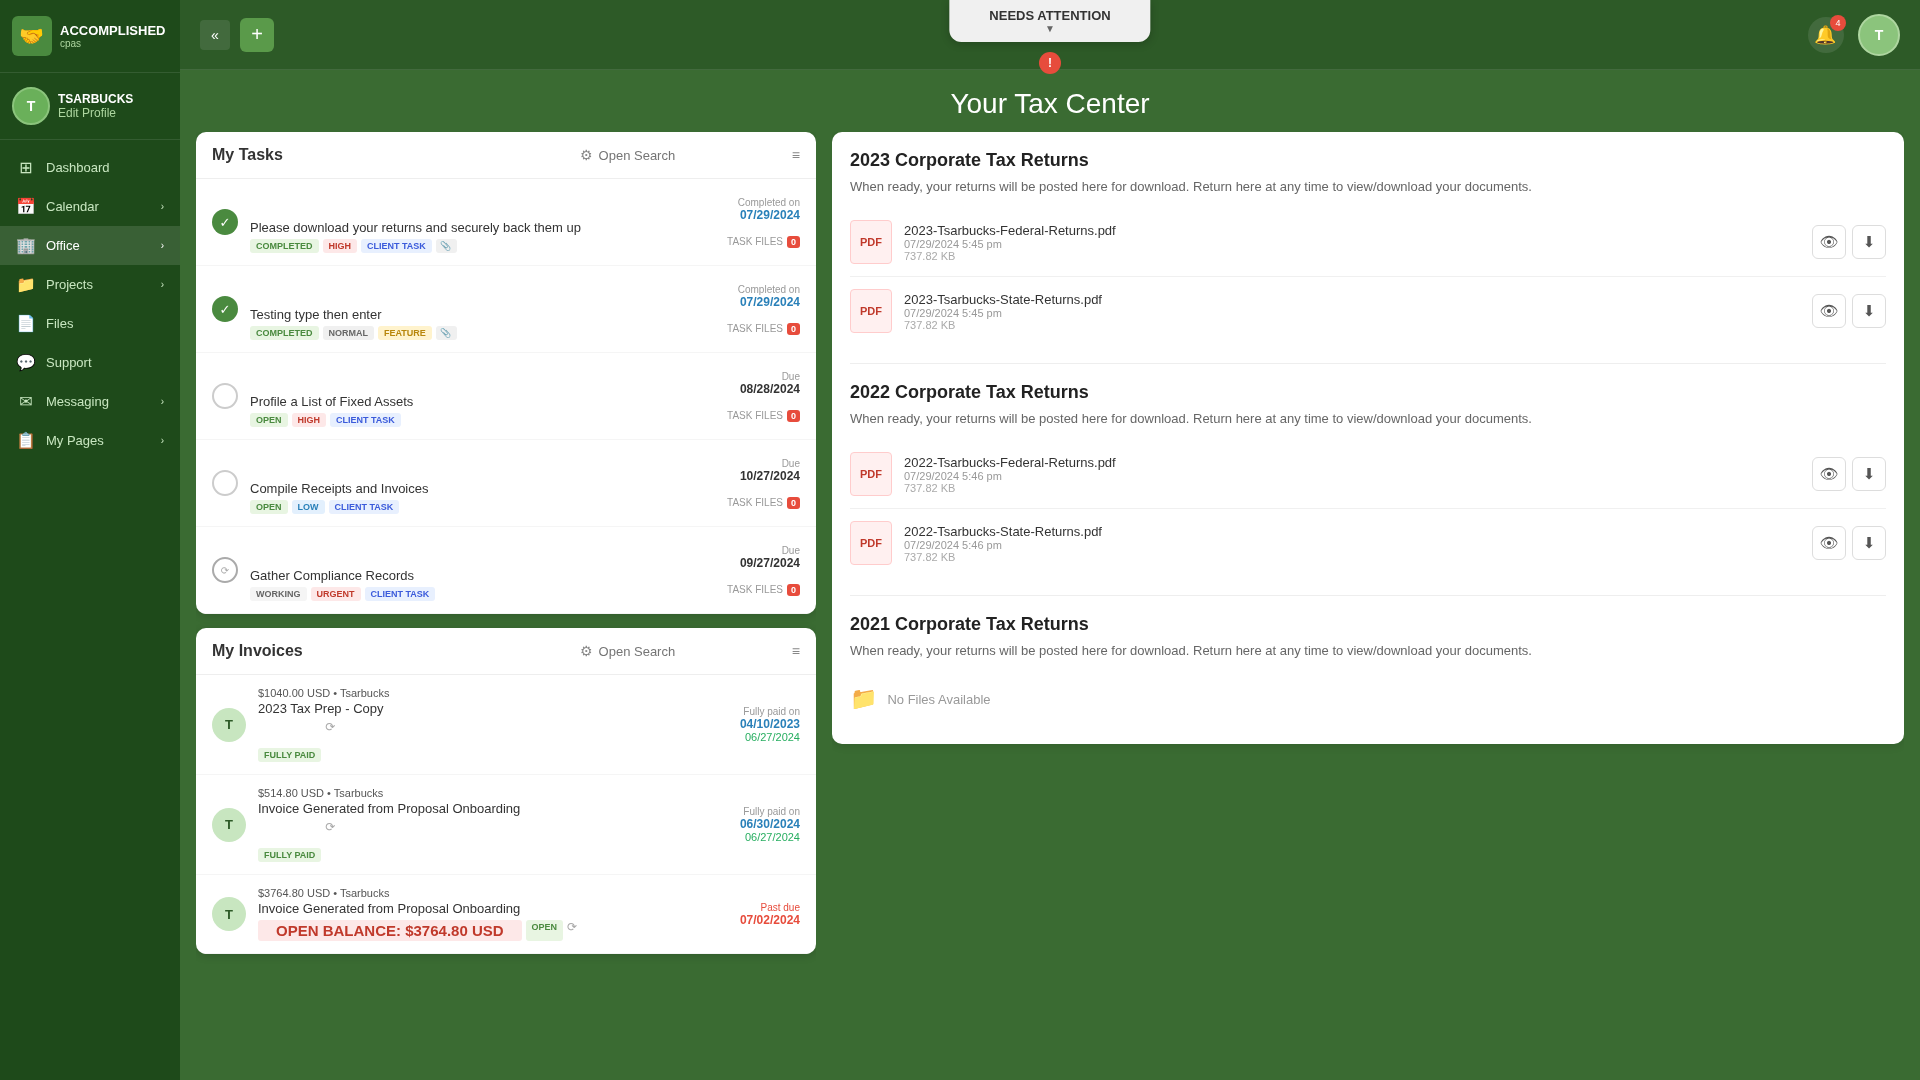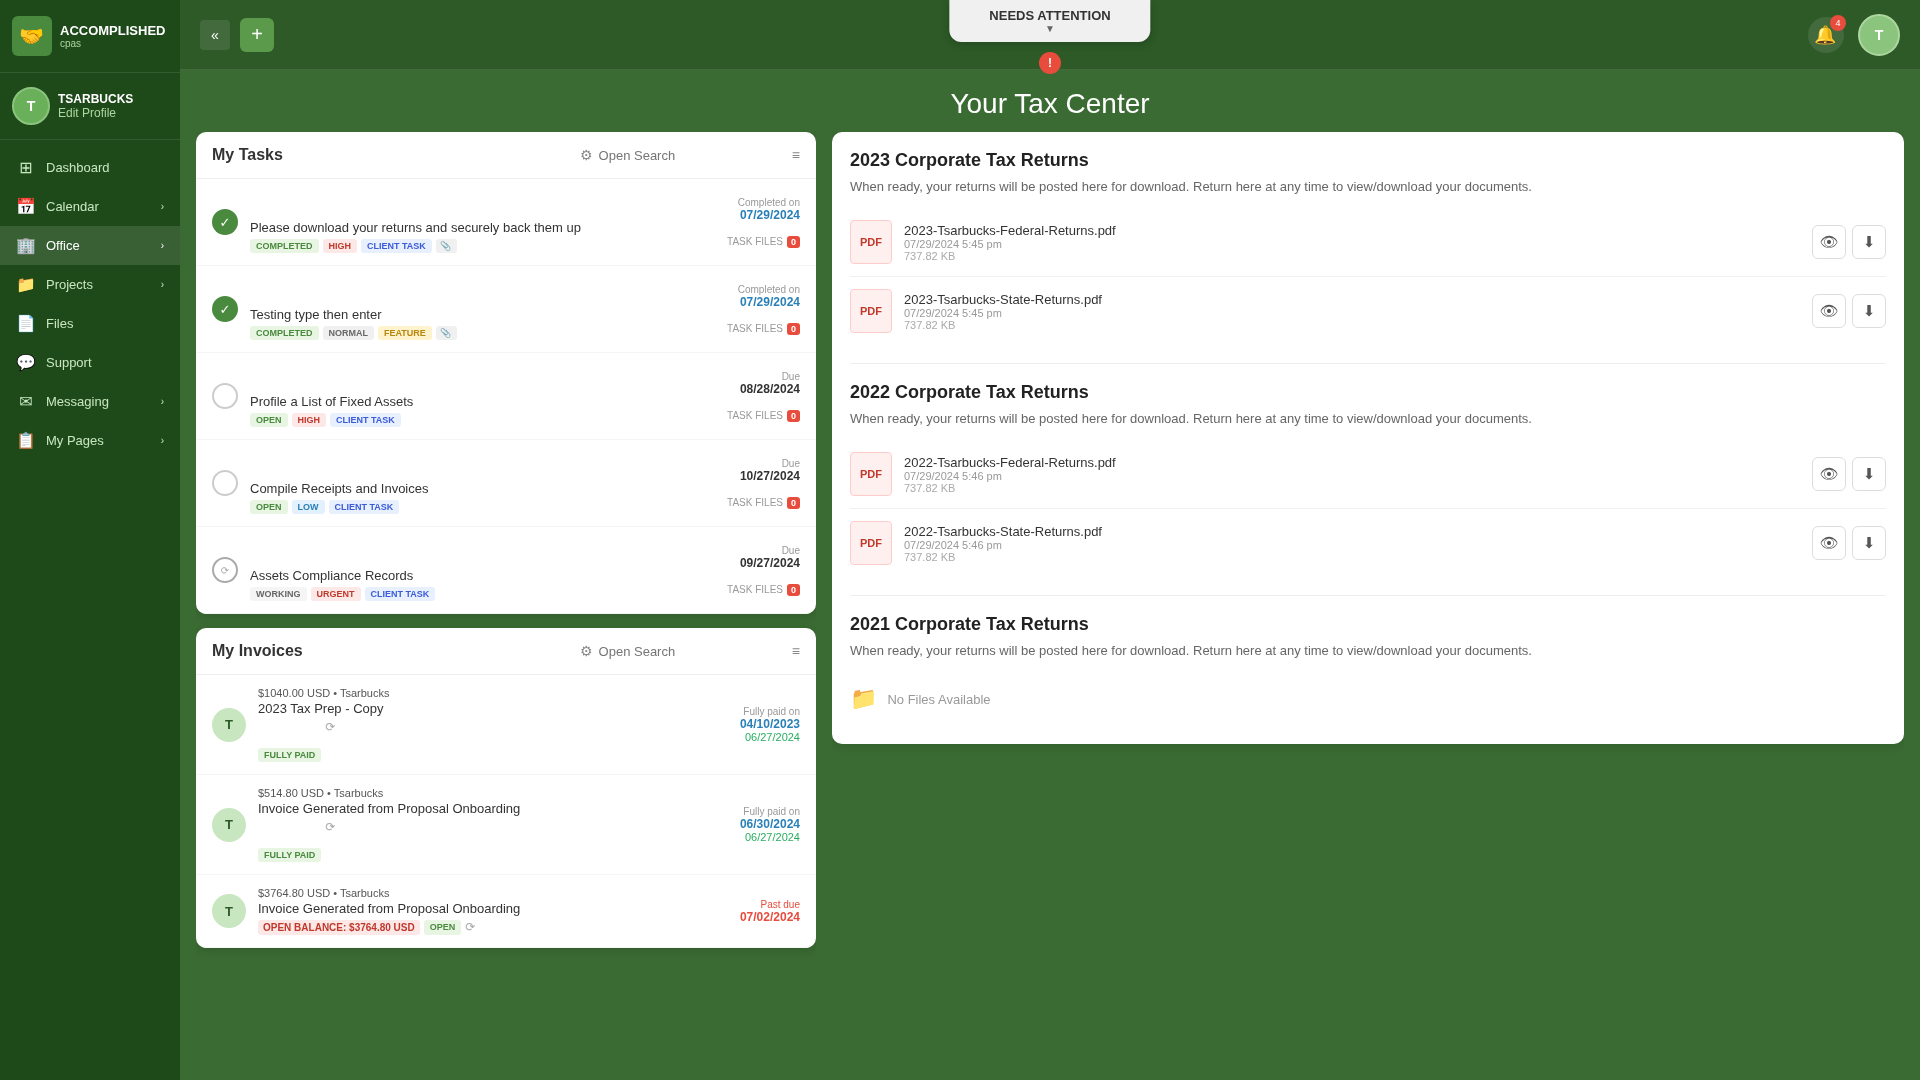--- a/index.html
+++ b/index.html
@@ -276,21 +276,21 @@
       font-size: 13px; color: #2d5a27; font-weight: bold;
       flex-shrink: 0;
     }
     .inv-body { flex: 1; }
     .inv-amount { font-size: 11px; color: #555; margin-bottom: 2px; }
     .inv-name { font-size: 13px; color: #333; margin-bottom: 4px; }
     .inv-meta { text-align: right; font-size: 11px; color: #999; white-space: nowrap; }
     .inv-paid { color: #2980b9; font-weight: 600; font-size: 12px; }
     .inv-paid-date { color: #27ae60; font-size: 11px; }
     .tag-fullypaid { background: #e8f5e2; color: #4a8a3f; margin-top: 28px; }
-    .tag-openbal { background: #fde8e8; color: #c0392b; font-size: 10px; padding: 2px 5px; border-radius: 3px; font-weight: 700; }
+    .tag-openbal { background: #fde8e8; color: #c0392b; font-size: 15px; padding: 2px 18px; border-radius: 3px; font-weight: 700; }
     .tag-openstatus { background: #e8f5e2; color: #4a8a3f; }
     .refresh-icon { color: #aaa; font-size: 12px; cursor: pointer; }
 
     
     .right-col {
       flex: 1;
       overflow-y: auto;
       display: flex;
       flex-direction: column;
       gap: 20px;
@@ -526,21 +526,21 @@
                 <div class="task-files">
                   <span>TASK FILES</span>
                   <span class="files-badge">0</span>
                 </div>
               </div>
             </div>
 
             <div class="task-item">
               <div class="task-check working" style="border:2px solid #aaa;color:#aaa;font-size:10px;">⟳</div>
               <div class="task-body">
-                <div class="task-name">Assets Compliance Records</div>
+                <div class="task-name">Gather Compliance Records</div>
                 <div class="tags">
                   <span class="tag tag-working">WORKING</span>
                   <span class="tag tag-urgent">URGENT</span>
                   <span class="tag tag-client">CLIENT TASK</span>
                 </div>
               </div>
               <div class="task-meta">
                 <div style="font-size:10px;color:#999;">Due</div>
                 <div style="font-size:12px;color:#333;font-weight:600;">09/27/2024</div>
                 <div class="task-files">

